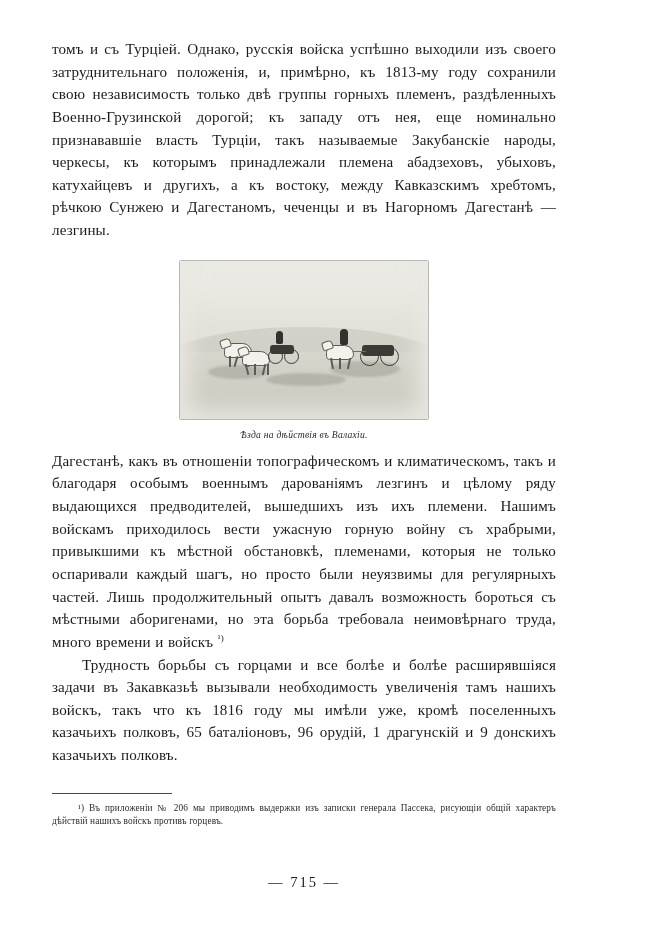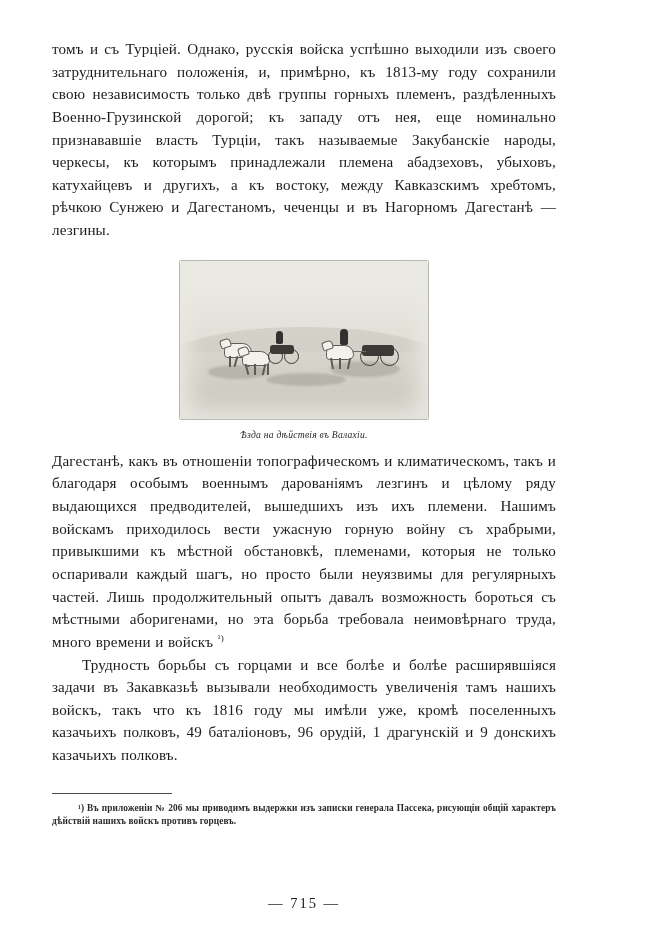--- a/index.html
+++ b/index.html
@@ -138,26 +138,25 @@
     border-top: 1px solid #4a4a4a;
     margin: 26px 0 8px 0;
   }
   .footnote {
     font-size: 9.3px;
     line-height: 1.42;
     text-align: justify;
     color: #2b2b2b;
     text-indent: 26px;
     letter-spacing: 0.1px;
-    font-weight: bold;
   }
   .page-number {
     position: absolute;
     left: 0; right: 0;
-    bottom: 30px;
+    bottom: 51px;
     text-align: center;
     font-size: 14.5px;
     letter-spacing: 2px;
     color: #1b1b1b;
   }
   sup.fn-ref { font-size: 9px; vertical-align: super; }
 </style>
 </head>
 <body>
 
@@ -205,19 +204,19 @@
         <div class="leg" style="left:21px; transform:rotate(12deg);"></div>
       </div>
 
       <div class="fig-vignette"></div>
     </div>
     <div class="fig-caption">Ѣзда на дѣйствія въ Валахіи.</div>
   </div>
 
   <p class="para"><span>Дагестанѣ, какъ въ отношеніи топографическомъ и климатическомъ, такъ и благодаря особымъ военнымъ дарованіямъ лезгинъ и цѣлому ряду выдающихся предводителей, вышедшихъ изъ ихъ племени. Нашимъ войскамъ приходилось вести ужасную горную войну съ храбрыми, привыкшими къ мѣстной обстановкѣ, племенами, которыя не только оспаривали каждый шагъ, но просто были неуязвимы для регулярныхъ частей. Лишь продолжительный опытъ давалъ возможность бороться съ мѣстными аборигенами, но эта борьба требовала неимовѣрнаго труда, много времени и войскъ</span> <sup class="fn-ref">¹)</sup></p>
 
-  <p class="para indent">Трудность борьбы съ горцами и все болѣе и болѣе расширявшіяся задачи въ Закавказьѣ вызывали необходимость увеличенія тамъ нашихъ войскъ, такъ что къ 1816 году мы имѣли уже, кромѣ поселенныхъ казачьихъ полковъ, 49 баталіоновъ, 96 орудій, 1 драгунскій и 9 донскихъ казачьихъ полковъ.</p>
+  <p class="para indent">Трудность борьбы съ горцами и все болѣе и болѣе расширявшіяся задачи въ Закавказьѣ вызывали необходимость увеличенія тамъ нашихъ войскъ, такъ что къ 1816 году мы имѣли уже, кромѣ поселенныхъ казачьихъ полковъ, 65 баталіоновъ, 96 орудій, 1 драгунскій и 9 донскихъ казачьихъ полковъ.</p>
 
   <div class="footnote-rule"></div>
   <div class="footnote">¹) Въ приложеніи № 206 мы приводимъ выдержки изъ записки генерала Пассека, рисующіи общій характеръ дѣйствій нашихъ войскъ противъ горцевъ.</div>
 
   <div class="page-number">—  715  —</div>
 </div>
 
 </body></html>

